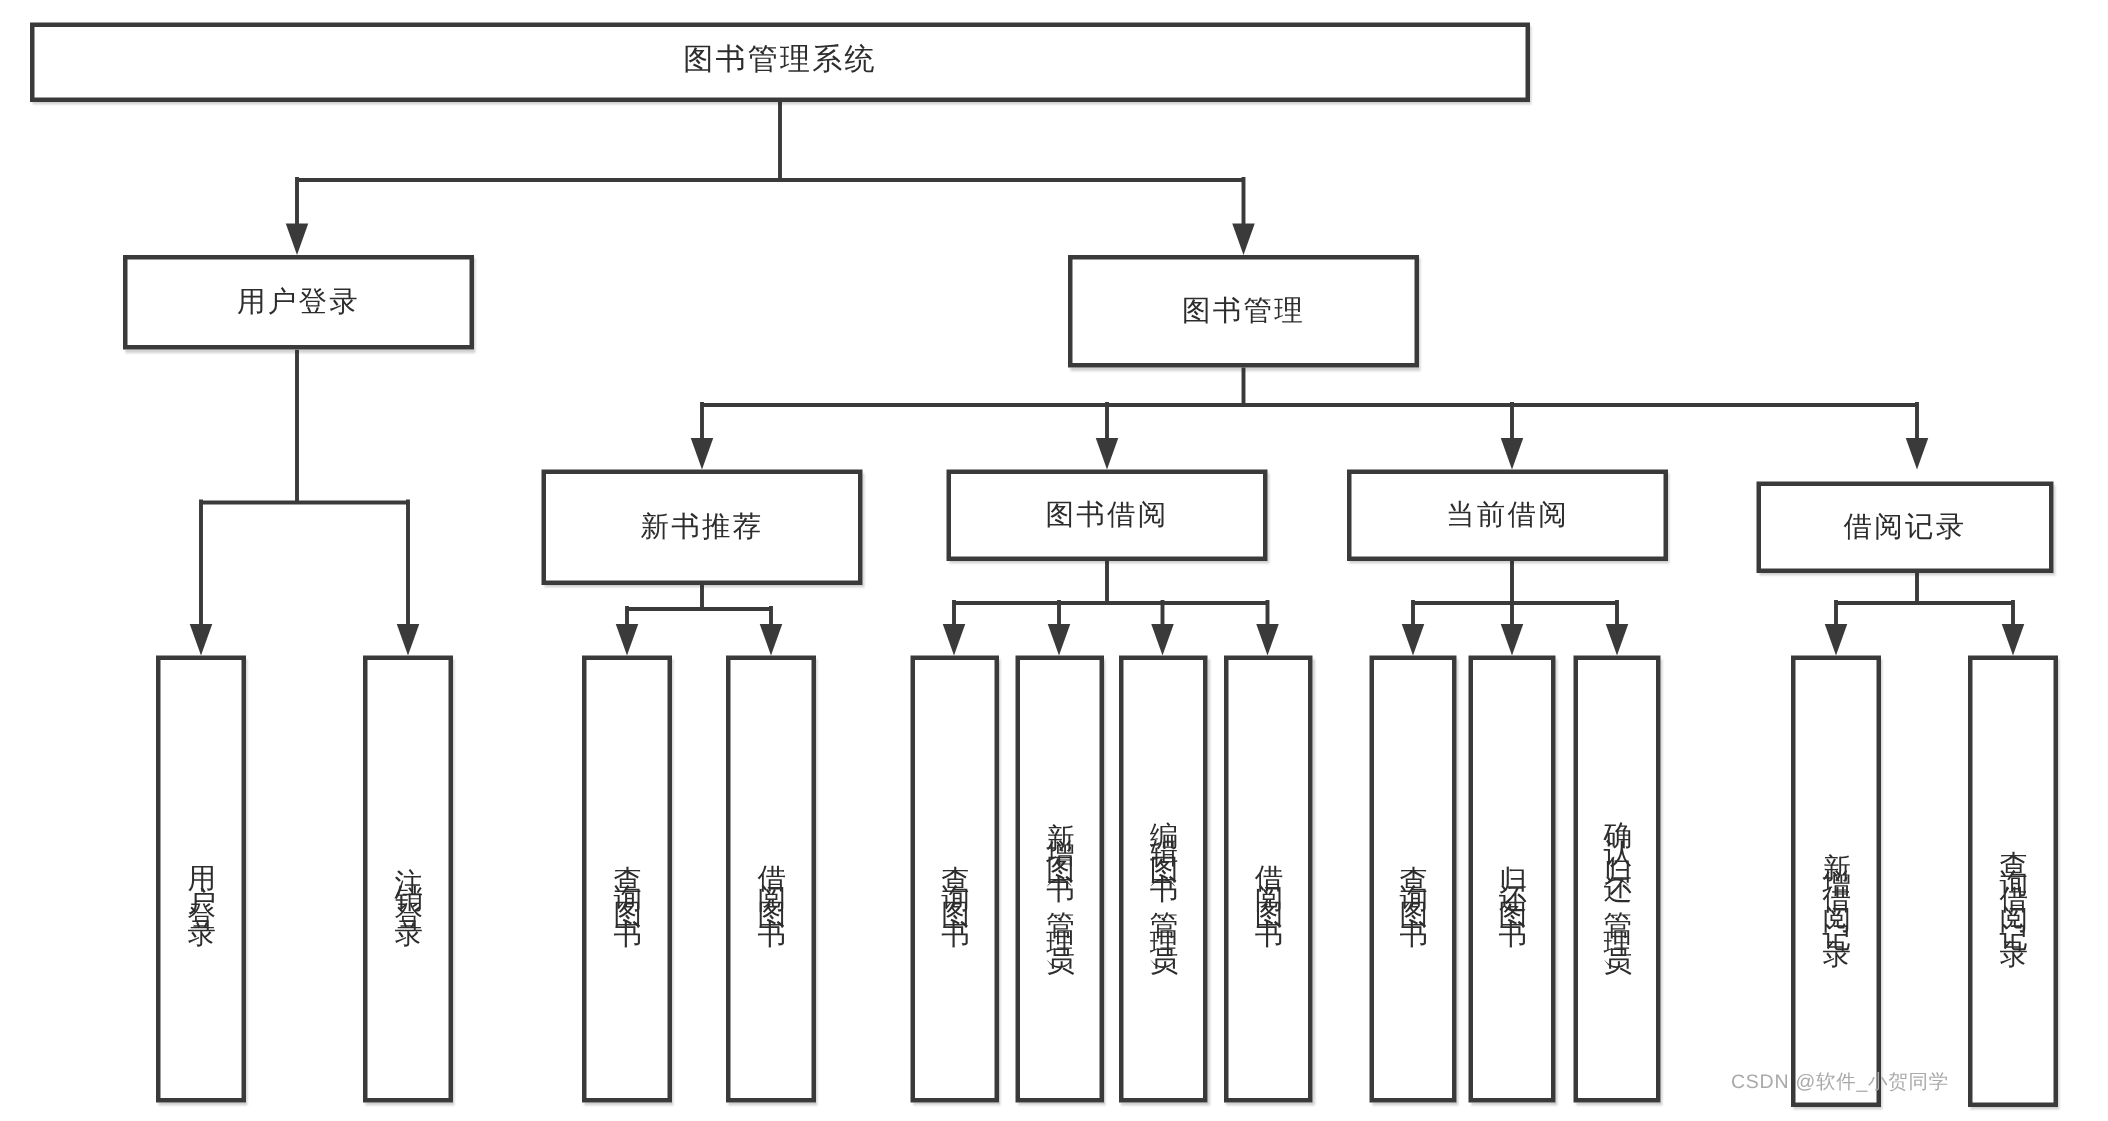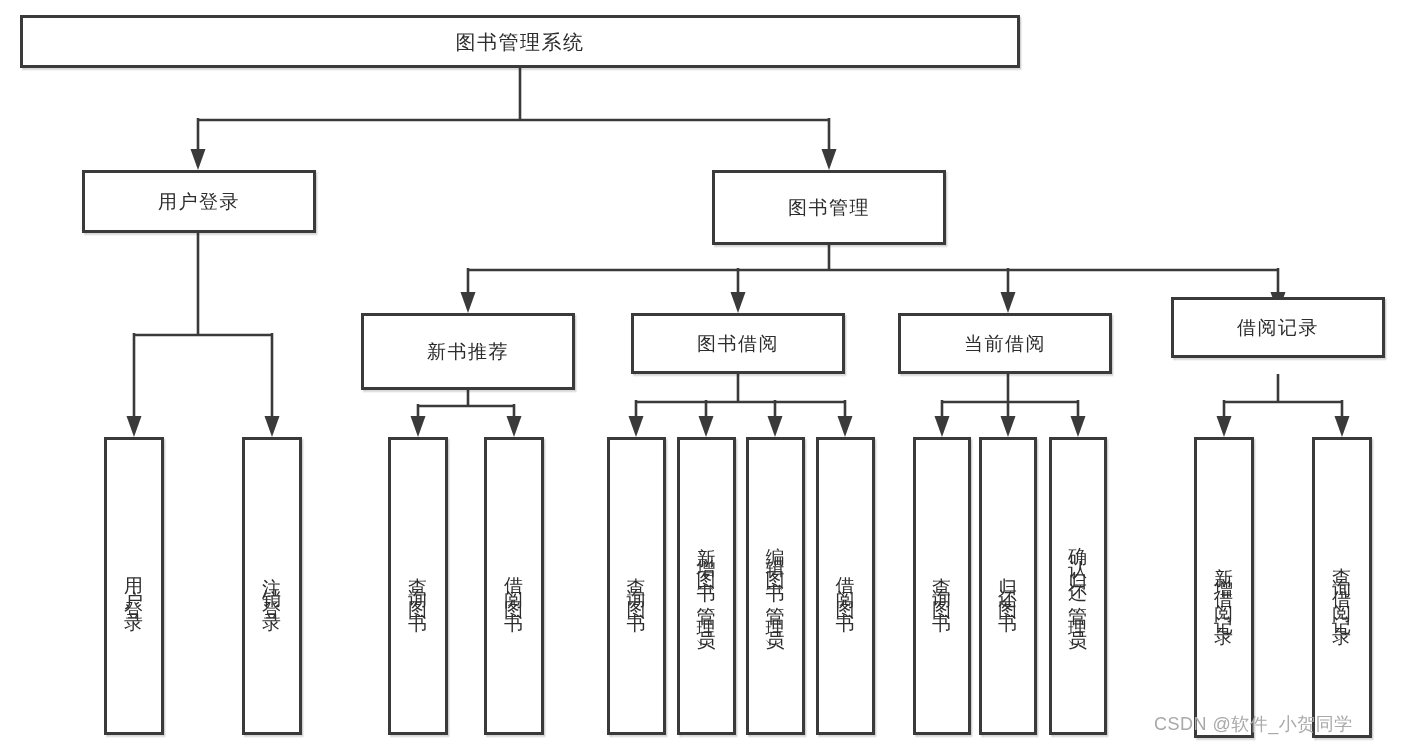--- a/index.html
+++ b/index.html
@@ -57,21 +57,21 @@
     writing-mode:vertical-rl;
     text-orientation:mixed;
     font-size:19px;
     letter-spacing:12px;
     line-height:1;
   }
   .watermark{
     position:absolute;
     left:1154px;
     top:712px;
-    font-size:18px;
+    font-size:13px;
     color:var(--watermark);
     letter-spacing:0.5px;
     white-space:nowrap;
   }
 </style>
 </head>
 <body>
 
 <div class="canvas">
 
@@ -99,41 +99,41 @@
     <polygon points="698.5,416 713.5,416 706,437"></polygon>
     <polygon points="767.5,416 782.5,416 775,437"></polygon>
     <polygon points="837.5,416 852.5,416 845,437"></polygon>
     <polygon points="934.5,416 949.5,416 942,437"></polygon>
     <polygon points="1000.5,416 1015.5,416 1008,437"></polygon>
     <polygon points="1070.5,416 1085.5,416 1078,437"></polygon>
     <polygon points="1216.5,416 1231.5,416 1224,437"></polygon>
     <polygon points="1334.5,416 1349.5,416 1342,437"></polygon>
   </svg>
 
-  <div class="box h-box root-box" style="left:20px;top:15px;width:1000px;height:53px;">
+  <div class="box h-box root-box" style="left:20px;top:15px;width:1000px;height:53px;font-family:Liberation Mono, monospace;">
     <span>图书管理系统</span>
   </div>
 
   <div class="box h-box" style="left:82px;top:170px;width:234px;height:63px;">
     <span>用户登录</span>
   </div>
   <div class="box h-box" style="left:712px;top:170px;width:234px;height:75px;">
     <span>图书管理</span>
   </div>
 
   <div class="box h-box" style="left:361px;top:313px;width:214px;height:77px;">
     <span>新书推荐</span>
   </div>
   <div class="box h-box" style="left:631px;top:313px;width:214px;height:61px;">
     <span>图书借阅</span>
   </div>
   <div class="box h-box" style="left:898px;top:313px;width:214px;height:61px;">
     <span>当前借阅</span>
   </div>
-  <div class="box h-box" style="left:1171px;top:297px;width:214px;height:61px;">
+  <div class="box h-box" style="left:1171px;top:321px;width:198px;height:61px;">
     <span>借阅记录</span>
   </div>
 
   <div class="box v-box" style="left:104px;top:437px;width:60px;height:298px;">
     <span>用户登录</span>
   </div>
   <div class="box v-box" style="left:242px;top:437px;width:60px;height:298px;">
     <span>注销登录</span>
   </div>
 

